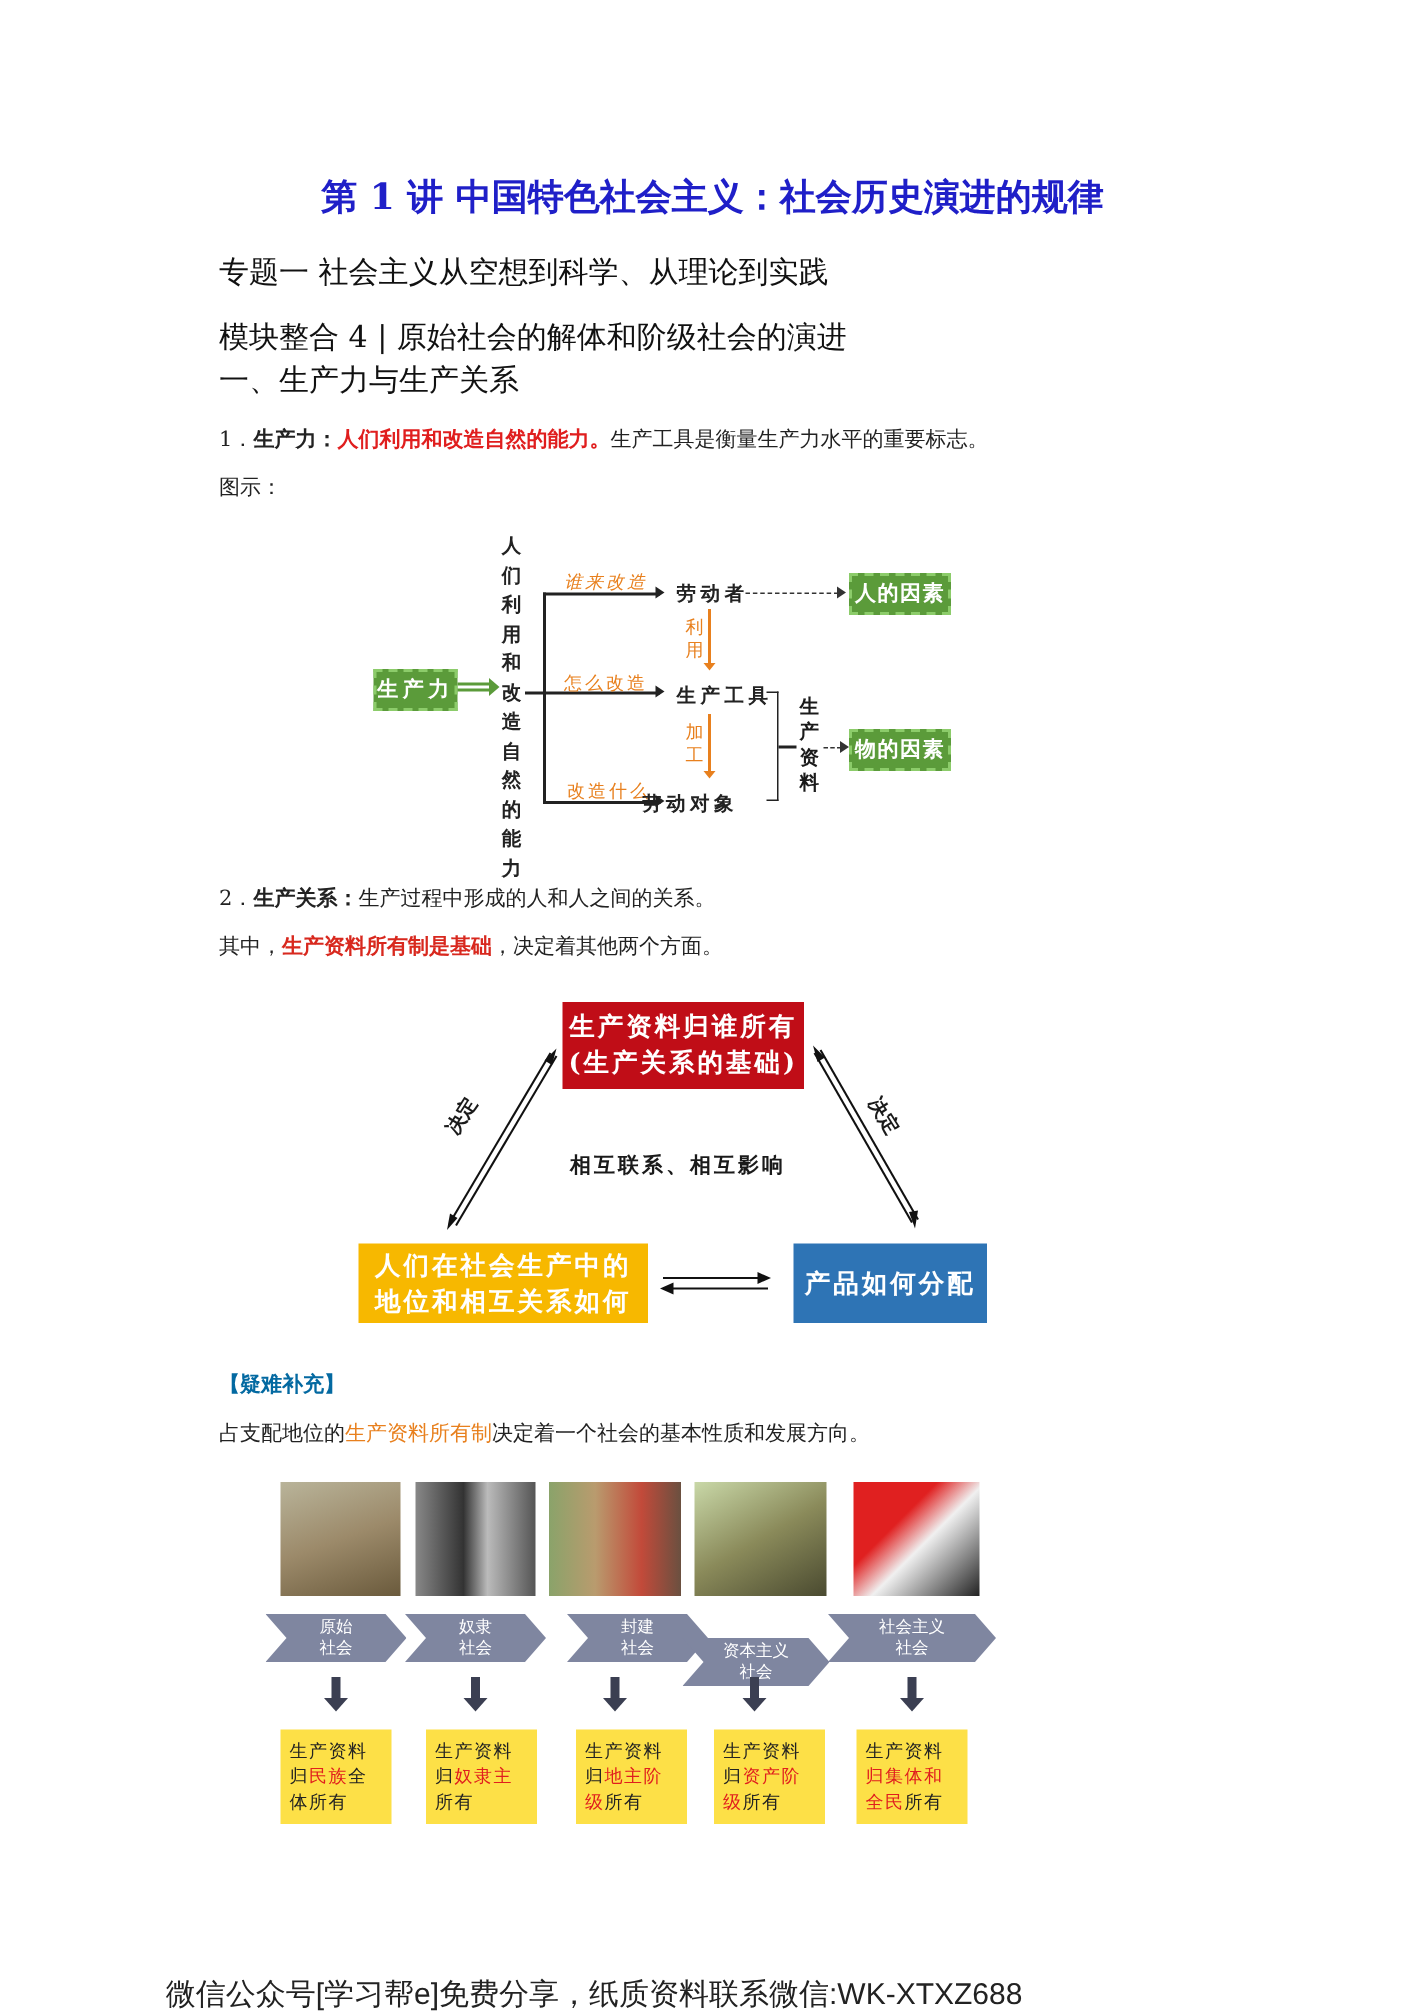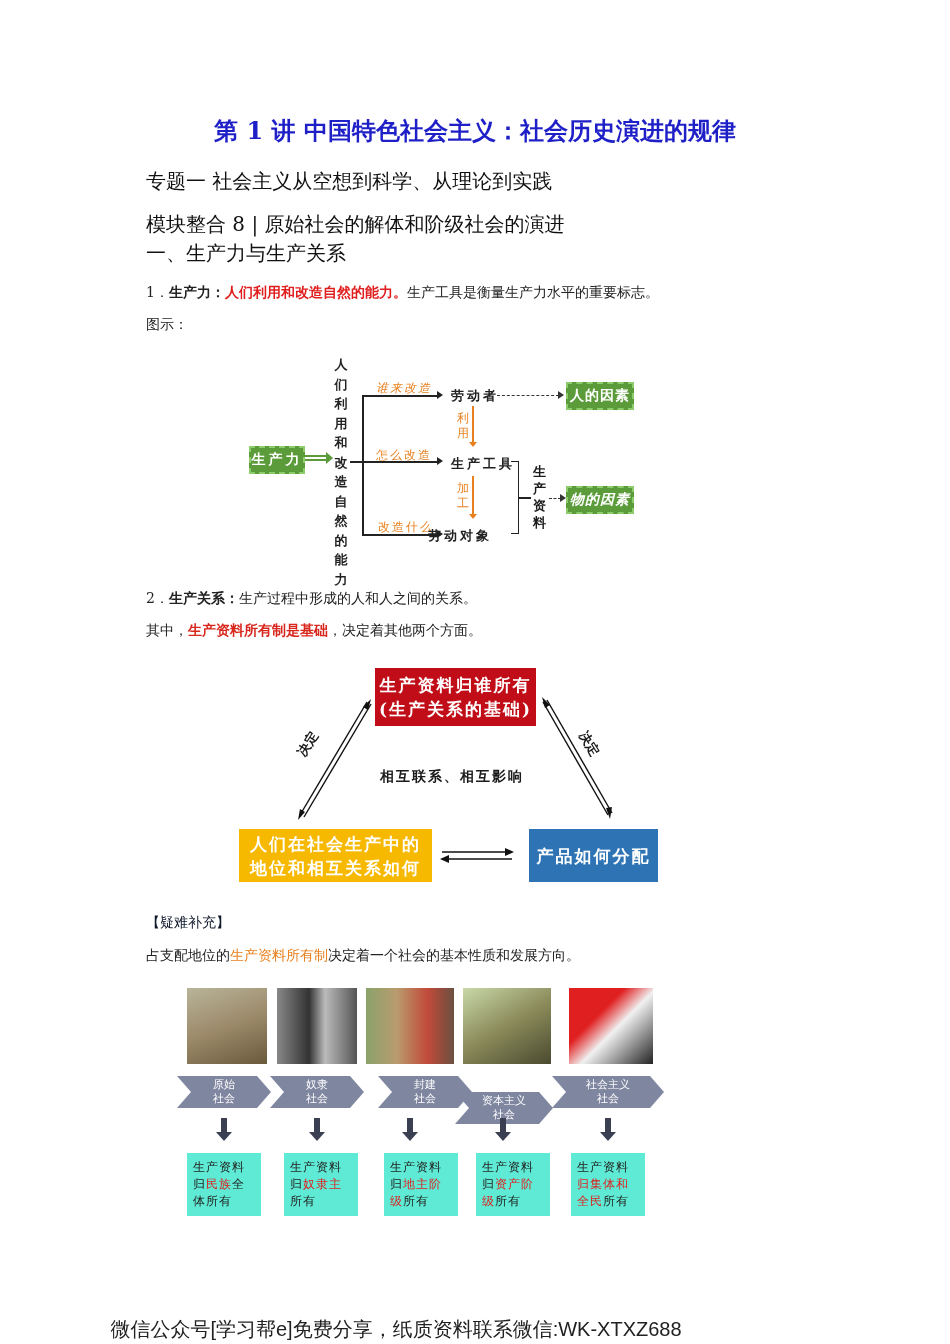--- a/index.html
+++ b/index.html
@@ -6,48 +6,48 @@
   body { width:950px; height:1344px; position:relative; overflow:hidden;
          font-family:"DejaVu Serif","Liberation Serif",serif; color:#1a1a1a; }
   .abs { position:absolute; }
   .title { left:0; width:950px; top:115px; text-align:center; font-size:24px; font-weight:bold; color:#1f1fc8; }
   .h2 { left:146px; font-size:20px; color:#111; }
   .p { left:146px; font-size:14px; color:#222; }
   .bold { font-weight:bold; }
   .red { color:#e01e1e; font-weight:bold; }
   .redb { color:#d8281e; font-weight:bold; }
   .orange { color:#e8801e; }
-  .darkred { color:#0f172a; font-weight:normal; }
+  .darkred { color:#0369a1; font-weight:bold; }
 
   
   .gbox { background:#5b9b3a; color:#fff; font-size:14px; border:2px dashed #8ccc6a;
           display:flex; align-items:center; justify-content:center; letter-spacing:3px; font-weight:bold; }
   .vtext { width:16px; font-size:13px; line-height:19.5px; text-align:center; font-weight:bold; color:#222; }
   .olabel { font-size:12px; color:#e8801e; letter-spacing:2px; }
   .dlabel { font-size:13px; color:#222; letter-spacing:3px; font-weight:bold; }
   .line { background:#222; }
 
   
   .box2 { color:#fff; font-size:17px; font-weight:bold; display:flex; align-items:center; justify-content:center; text-align:center; letter-spacing:2px; line-height:24px; }
 
   
   .img { background:#ccc; }
   .chev { height:32px; background:#7f86a0; color:#fff; font-size:11px; display:flex; flex-direction:column; align-items:center; justify-content:center; line-height:14px;
           clip-path:polygon(0 0, calc(100% - 14px) 0, 100% 50%, calc(100% - 14px) 100%, 0 100%, 14px 50%); }
   .down { width:6px; height:14px; background:#3b3f52; }
   .downhead { width:0; height:0; border-left:8px solid transparent; border-right:8px solid transparent; border-top:9px solid #3b3f52; }
-  .pbox { background:#5eead4; font-size:12px; line-height:17px; padding:6px 6px; width:62px; color:#222; letter-spacing:1px; }
+  .pbox { background:#fde047; font-size:12px; line-height:17px; padding:6px 6px; width:62px; color:#222; letter-spacing:1px; }
   .footer { left:0; width:792px; top:1316px; text-align:center; font-size:20px; font-family:"Liberation Sans",sans-serif; color:#222; }
 </style>
 </head>
 <body>
 
 <div class="abs title">第 1 讲  中国特色社会主义：社会历史演进的规律</div>
 <div class="abs h2" style="top:168px;">专题一    社会主义从空想到科学、从理论到实践</div>
-<div class="abs h2" style="top:211px;">模块整合 8 |  原始社会的解体和阶级社会的演进</div>
+<div class="abs h2" style="top:211px;">模块整合 4 |  原始社会的解体和阶级社会的演进</div>
 <div class="abs h2" style="top:240px;">一、生产力与生产关系</div>
 
 <div class="abs p" style="top:284px;">
   <span>1．</span><span class="bold">生产力：</span><span class="red">人们利用和改造自然的能力。</span><span>生产工具是衡量生产力水平的重要标志。</span>
 </div>
 <div class="abs p" style="top:316px;">图示：</div>
 
 <div>
   <div class="abs gbox" style="left:249px; top:446px; width:52px; height:24px;">生产力</div>
   <div class="abs" style="left:305px; top:455px; width:22px; height:6px; border-top:2px solid #5b9b3a; border-bottom:2px solid #5b9b3a; box-sizing:border-box;"></div>
@@ -105,21 +105,21 @@
       <div>资</div>
       <div>料</div>
   </div>
 
   <div class="abs" style="left:497px; top:395px; width:62px; border-top:1.5px dashed #333;"></div>
   <div class="abs" style="left:558px; top:391px; border-top:4px solid transparent; border-bottom:4px solid transparent; border-left:6px solid #333;"></div>
   <div class="abs" style="left:549px; top:498px; width:12px; border-top:1.5px dashed #333;"></div>
   <div class="abs" style="left:560px; top:494px; border-top:4px solid transparent; border-bottom:4px solid transparent; border-left:6px solid #333;"></div>
 
   <div class="abs gbox" style="left:566px; top:382px; width:64px; height:24px; letter-spacing:1px;">人的因素</div>
-  <div class="abs gbox" style="left:566px; top:486px; width:64px; height:24px; letter-spacing:1px;font-style:italic;">物的因素</div>
+  <div class="abs gbox" style="left:566px; top:486px; width:64px; height:24px; letter-spacing:1px;">物的因素</div>
 </div>
 
 <div class="abs p" style="top:590px;">
   <span>2．</span><span class="bold">生产关系：</span><span>生产过程中形成的人和人之间的关系。</span>
 </div>
 <div class="abs p" style="top:622px;">
   <span>其中，</span><span class="redb">生产资料所有制是基础</span><span>，决定着其他两个方面。</span>
 </div>
 
 <div>

